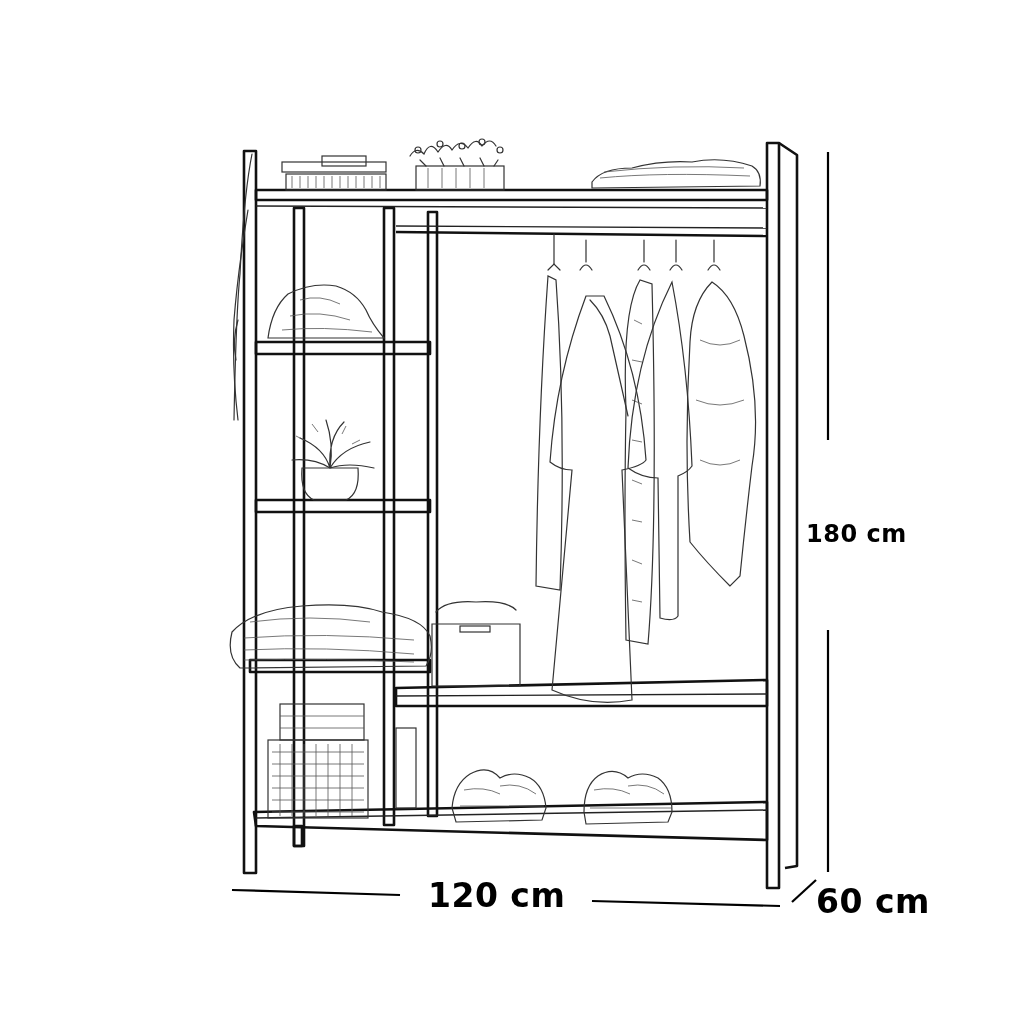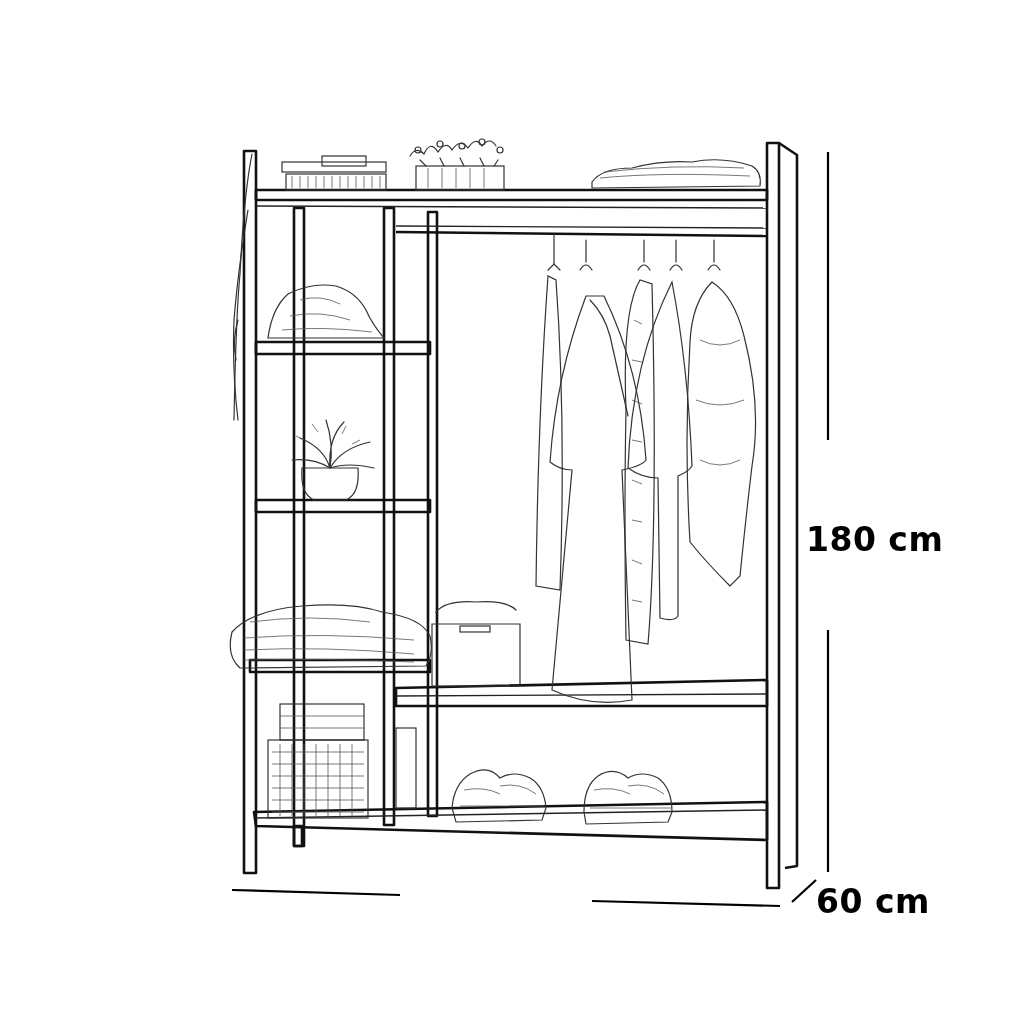--- a/index.html
+++ b/index.html
@@ -6,21 +6,21 @@
   body { width: 1024px; height: 1024px; position: relative; overflow: hidden; font-family: "DejaVu Sans", sans-serif; }
   #canvas { position: absolute; left: 0; top: 0; width: 1024px; height: 1024px; }
   .dim-label {
     position: absolute;
     font-family: "DejaVu Sans", sans-serif;
     font-weight: bold;
     color: #000;
     white-space: nowrap;
     letter-spacing: 0.5px;
   }
-  #label-height { left: 806px; top: 520px; font-size: 33px; }
+  #label-height { left: 806px; top: 520px; font-size: 24px; }
   #label-width { left: 428px; top: 876px; font-size: 33px; }
   #label-depth { left: 816px; top: 882px; font-size: 33px; }
   svg { position: absolute; left: 0; top: 0; }
   .frame { fill: none; stroke: #111; stroke-width: 2.6; stroke-linejoin: round; }
   .thin { fill: none; stroke: #222; stroke-width: 1.4; }
   .sketch { fill: none; stroke: #333; stroke-width: 1.2; stroke-linecap: round; }
   .hatch { stroke: #555; stroke-width: 0.8; fill: none; }
   .dimline { stroke: #000; stroke-width: 2.2; fill: none; }
 </style>
 </head>
@@ -156,14 +156,15 @@
   <g>
     <line class="dimline" x1="232" y1="890" x2="400" y2="895"></line>
     <line class="dimline" x1="592" y1="901" x2="780" y2="906"></line>
   </g>
   <g>
     <line class="dimline" x1="792" y1="902" x2="816" y2="880"></line>
   </g>
 </svg>
 
 <div id="label-height" class="dim-label">180 cm</div>
+<div id="label-width" class="dim-label">120 cm</div>
 <div id="label-depth" class="dim-label">60 cm</div>
 </div>
 
 </body></html>

